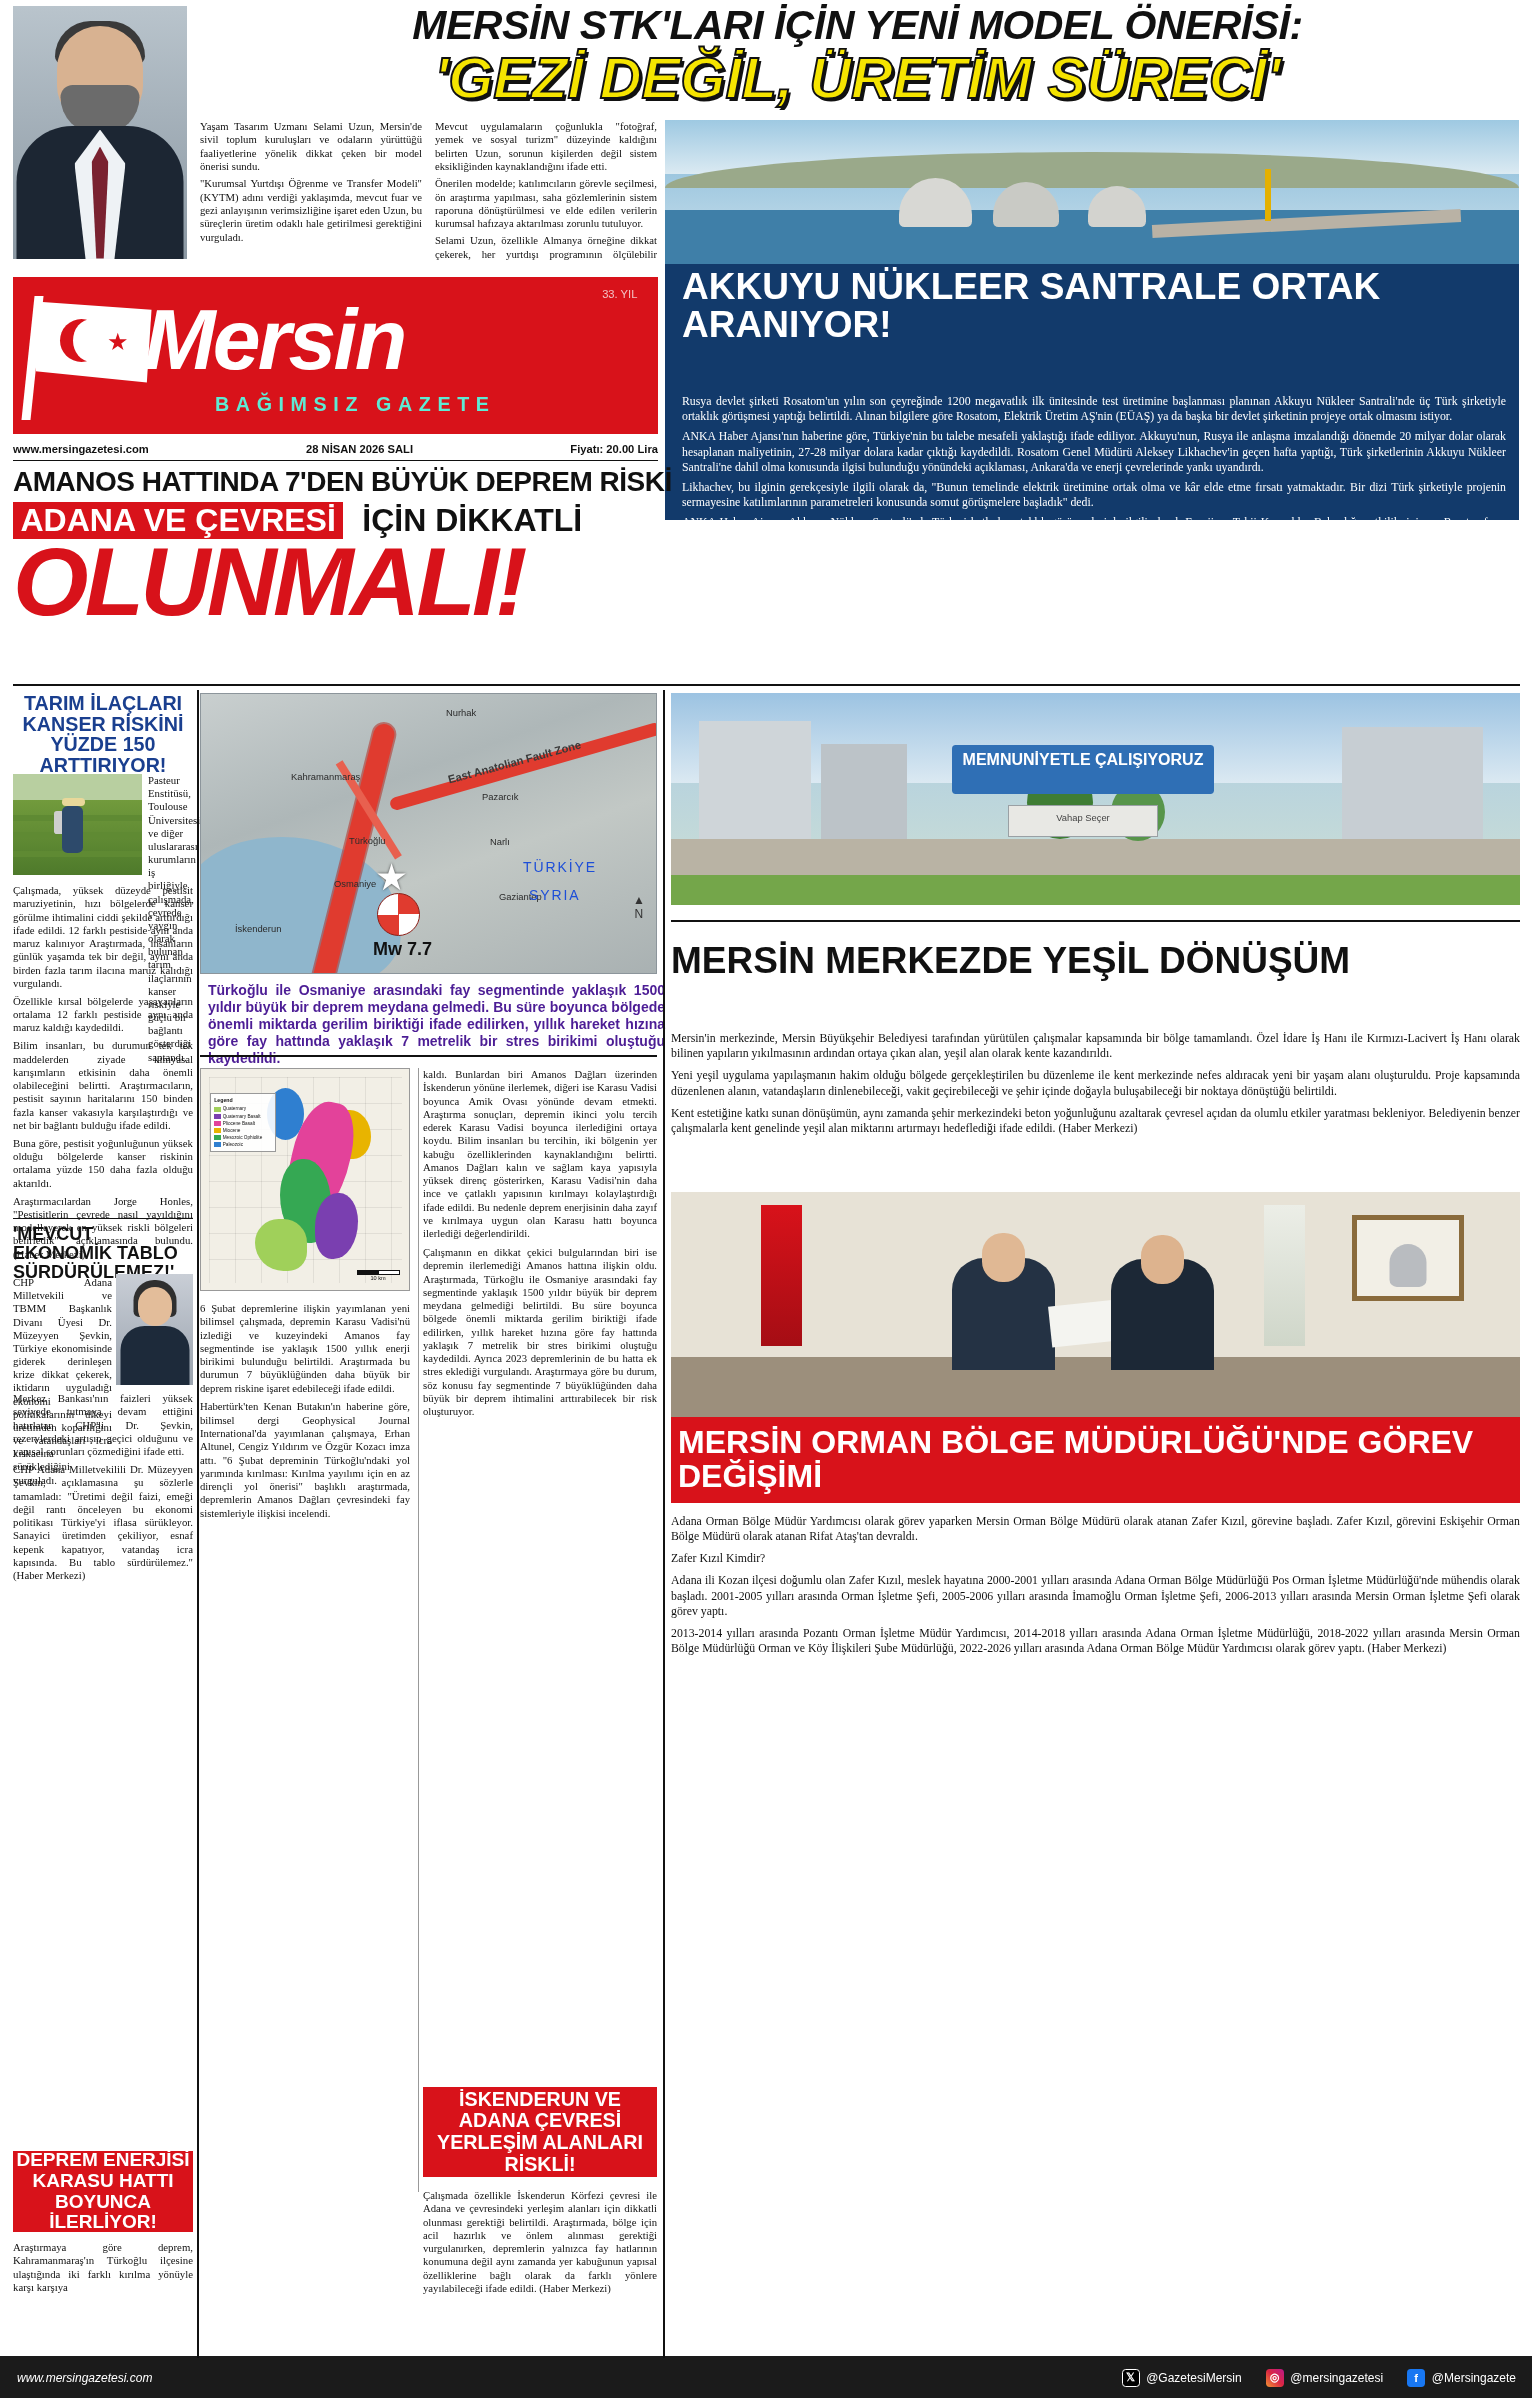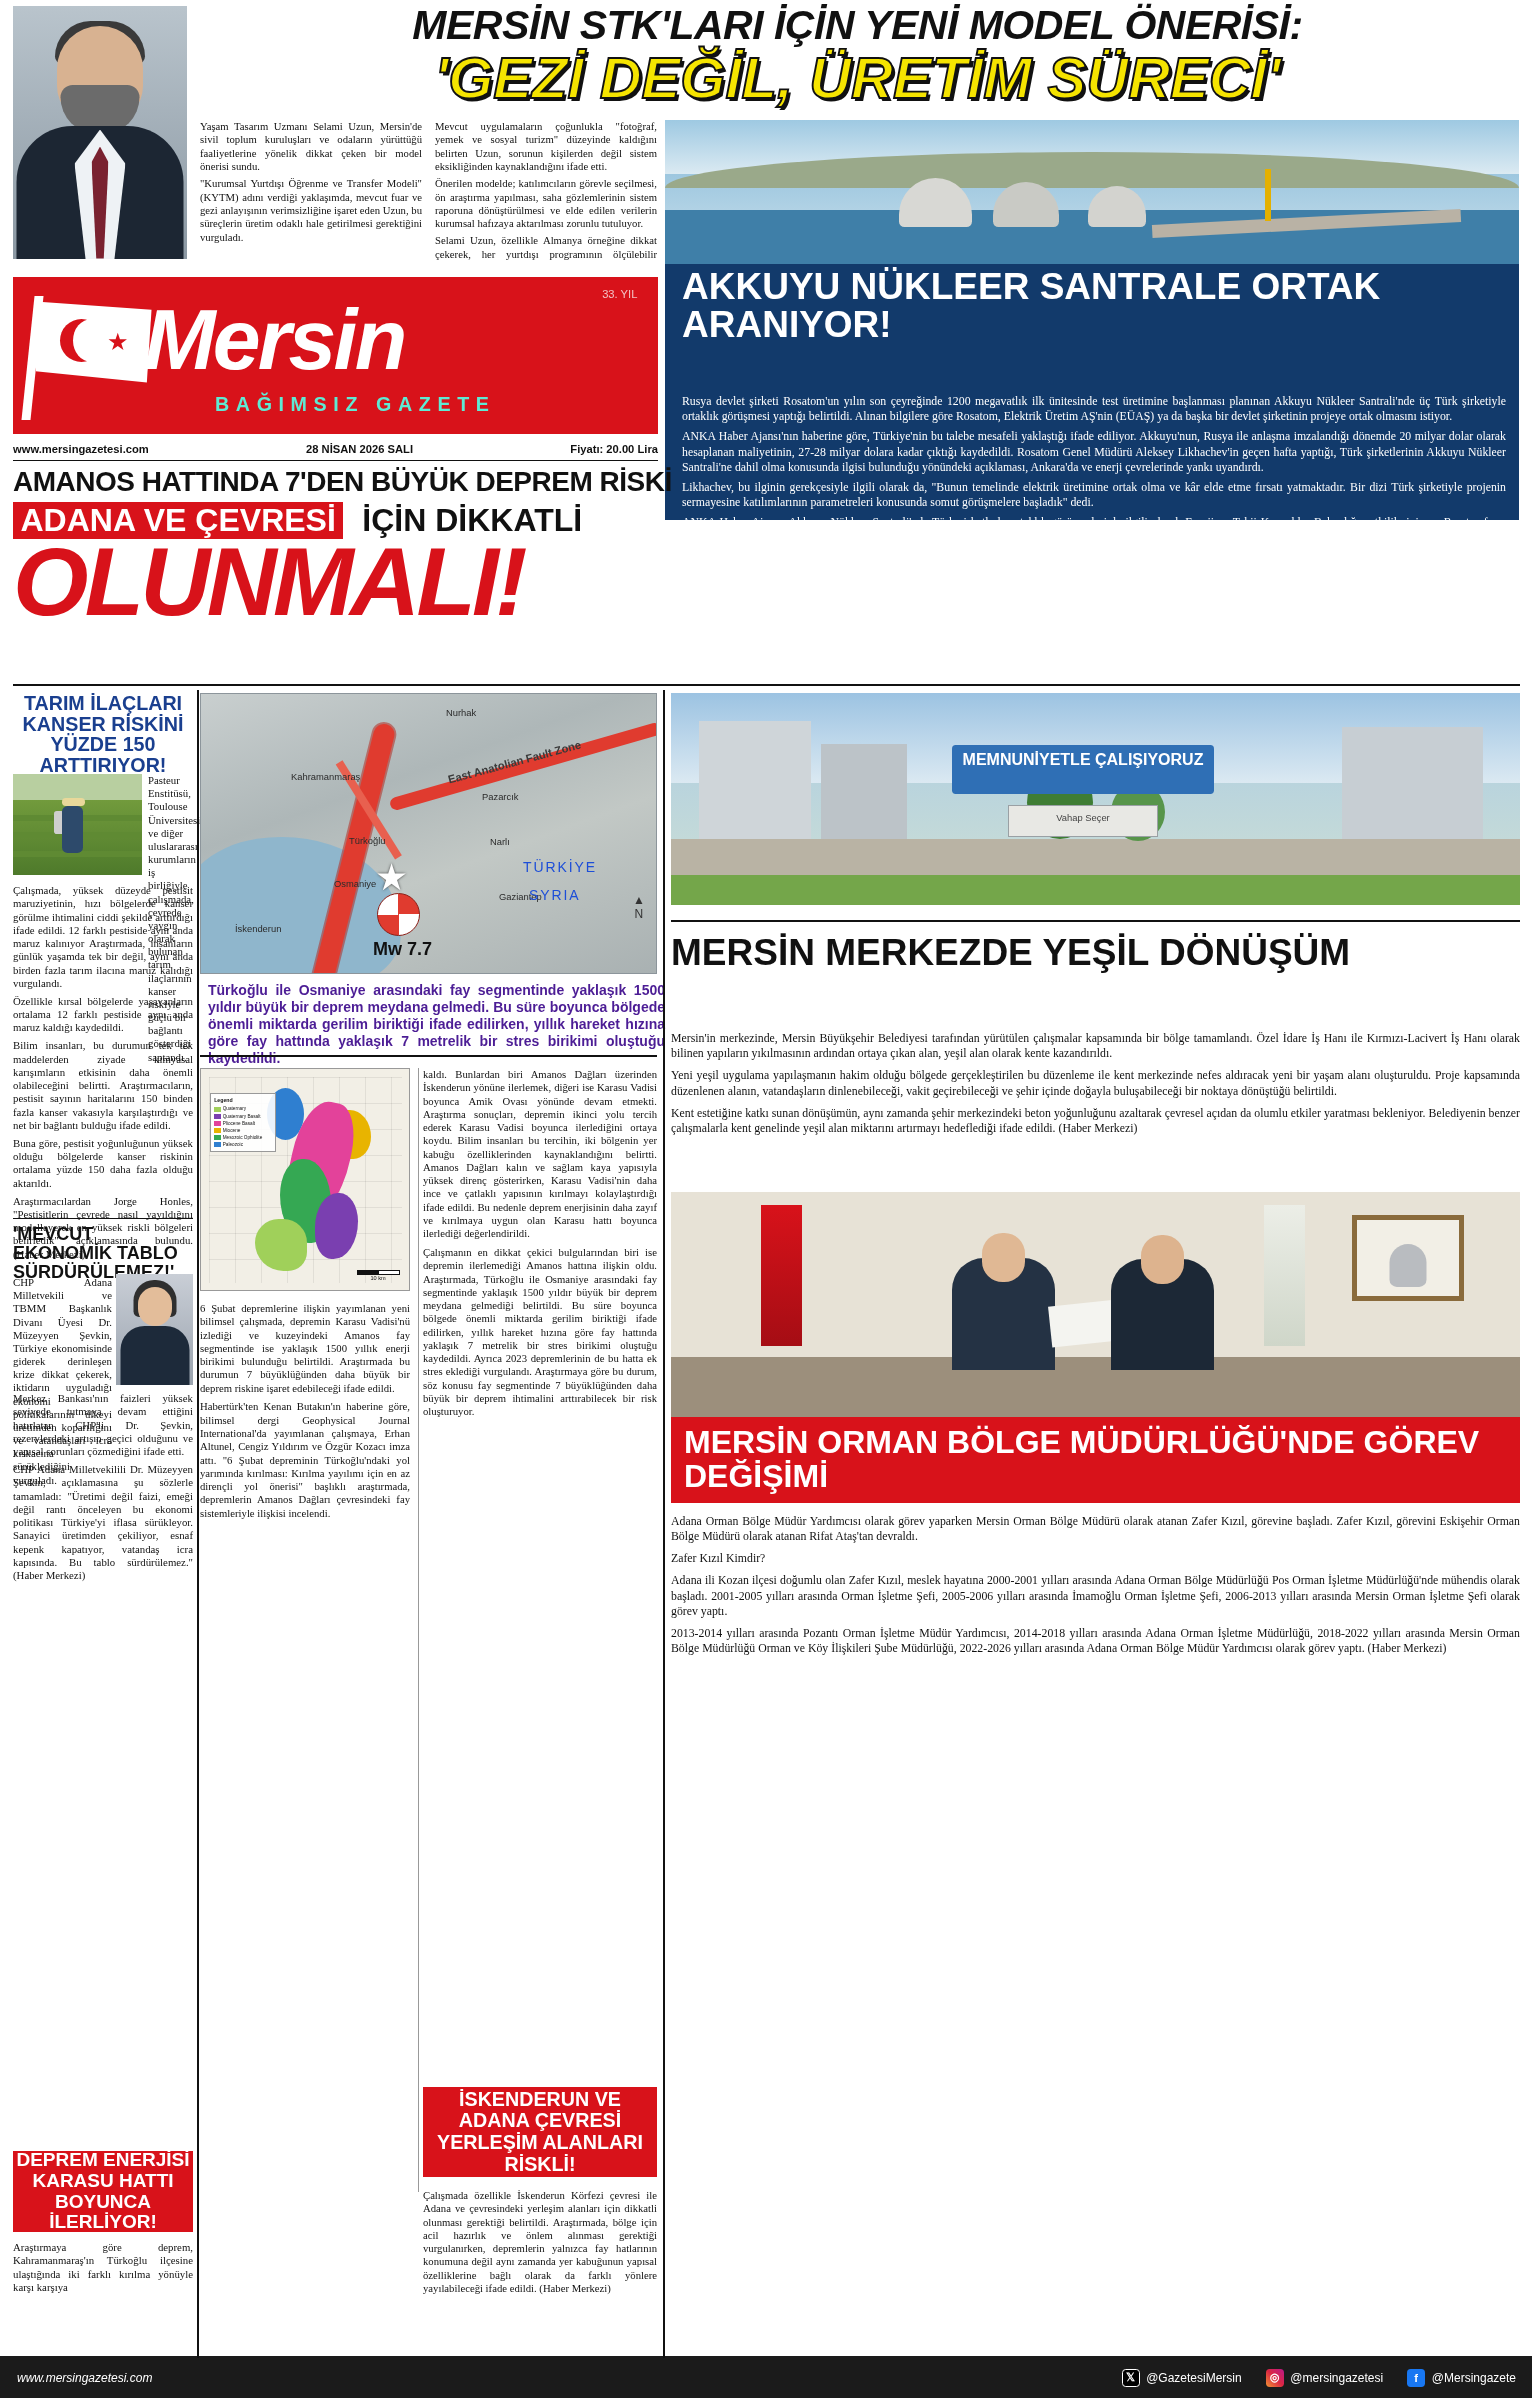--- a/index.html
+++ b/index.html
@@ -172,40 +172,40 @@
   .gp-build3 { position:absolute; right:37px; top:34px; width:141px; height:116px; background:#c7ced3; }
   .gp-ground { position:absolute; left:0; bottom:0; width:100%; height:66px; background:#b9b3a4; }
   .gp-grass { position:absolute; left:0; bottom:0; width:100%; height:30px; background:#74a64a; }
   .gp-tree1 { position:absolute; left:356px; top:73px; width:66px; height:73px; border-radius:50%; background:#3f7d34; }
   .gp-tree2 { position:absolute; left:440px; top:90px; width:54px; height:58px; border-radius:50%; background:#57954a; }
   .gp-banner { position:absolute; left:281px; top:52px; width:262px; height:49px; background:#2f6fb5; border-radius:3.7px; }
   .gp-banner span { display:block; color:#fff; font-family:"Liberation Sans", sans-serif; font-weight:bold; font-size:16px; text-align:center; line-height:1.18; padding-top:5.6px; }
   .gp-plate { position:absolute; left:337px; top:112px; width:150px; height:32px; background:#e8e8e4; border:1.9px solid #9aa0a4; }
   .gp-plate span { display:block; text-align:center; font-size:9.4px; font-family:"Liberation Sans", sans-serif; padding-top:5.6px; color:#444; }
 
-  .merkez-title { position:absolute; left:671px; top:920px; width:849px; font-family:"Liberation Sans", sans-serif; font-weight:bold; font-size:37px; line-height:1.04; color:#111; border-top:2.8px solid #111; padding-top:12px; }
+  .merkez-title { position:absolute; left:671px; top:920px; width:849px; font-family:"Liberation Sans", sans-serif; font-weight:bold; font-size:37px; line-height:1.04; color:#111; border-top:2.8px solid #111; padding-top:20px; }
   .merkez-body { position:absolute; left:671px; top:1031px; width:849px; font-size:11.8px; line-height:1.30; text-align:justify; column-count:1; }
   .merkez-body p { margin:0 0 6.6px 0; }
 
   
   .orman-photo { position:absolute; left:671px; top:1192px; width:849px; height:244px; background:linear-gradient(#dfe3e6,#c6ccd1); overflow:hidden; }
   .op-wall { position:absolute; left:0; top:0; width:100%; height:165px; background:#e7e2d6; }
   .op-floor { position:absolute; left:0; bottom:0; width:100%; height:79px; background:#9c8f7c; }
   .op-frame { position:absolute; right:56px; top:22.5px; width:112px; height:86px; background:#f2efe6; border:5.6px solid #8a6b3c; }
   .op-frame::after { content:""; position:absolute; left:50%; top:24px; transform:translateX(-50%); width:37px; height:43px; border-radius:19px 19px 7.5px 7.5px; background:#b9bcc0; }
   .op-flag1 { position:absolute; left:90px; top:13px; width:41px; height:141px; background:linear-gradient(#d8121a,#a50d14); }
   .op-flag2 { position:absolute; right:215px; top:13px; width:41px; height:141px; background:linear-gradient(#eceee7,#cfd6c9); }
   .op-p1 { position:absolute; left:281px; top:66px; width:103px; height:112px; background:#243244; border-radius:32px 32px 0 0; }
   .op-p1h { position:absolute; left:311px; top:41px; width:43px; height:49px; background:#e0b894; border-radius:20.6px; }
   .op-p2 { position:absolute; left:440px; top:67px; width:103px; height:111px; background:#1c2836; border-radius:32px 32px 0 0; }
   .op-p2h { position:absolute; left:470px; top:43px; width:43px; height:49px; background:#ddb38e; border-radius:20.6px; }
   .op-doc { position:absolute; left:379px; top:111px; width:69px; height:41px; background:#f4f4f0; transform:rotate(-6deg); }
 
   .orman-band { position:absolute; left:671px; top:1417px; width:849px; height:86px; background:#d8121a; color:#fff; display:flex; align-items:center; }
-  .orman-band div { font-family:"Liberation Sans", sans-serif; font-weight:bold; font-size:32px; line-height:1.06; padding-left:13px; }
+  .orman-band div { font-family:"Liberation Sans", sans-serif; font-weight:bold; font-size:32px; line-height:1.06; padding-left:7px; }
   .orman-body { position:absolute; left:671px; top:1514px; width:849px; font-size:11.8px; line-height:1.30; text-align:justify; }
   .orman-body p { margin:0 0 6.6px 0; }
 
   
   .footer { position:absolute; left:0; bottom:0; width:1533px; height:43px; background:#1b1b1b; color:#fff; display:flex; align-items:center; justify-content:space-between; padding:0 17px; font-family:"Liberation Sans", sans-serif; font-size:12px; }
   .footer .site { font-style:italic; }
   .socials { display:flex; align-items:center; gap:24px; }
   .social { display:flex; align-items:center; gap:6.6px; }
   .sq { width:18px; height:18px; border-radius:3.7px; background:#fff; color:#1b1b1b; font-size:11.2px; font-weight:bold; display:flex; align-items:center; justify-content:center; }
   .sq.ig { background:linear-gradient(45deg,#f09433,#dc2743,#bc1888); color:#fff; }

